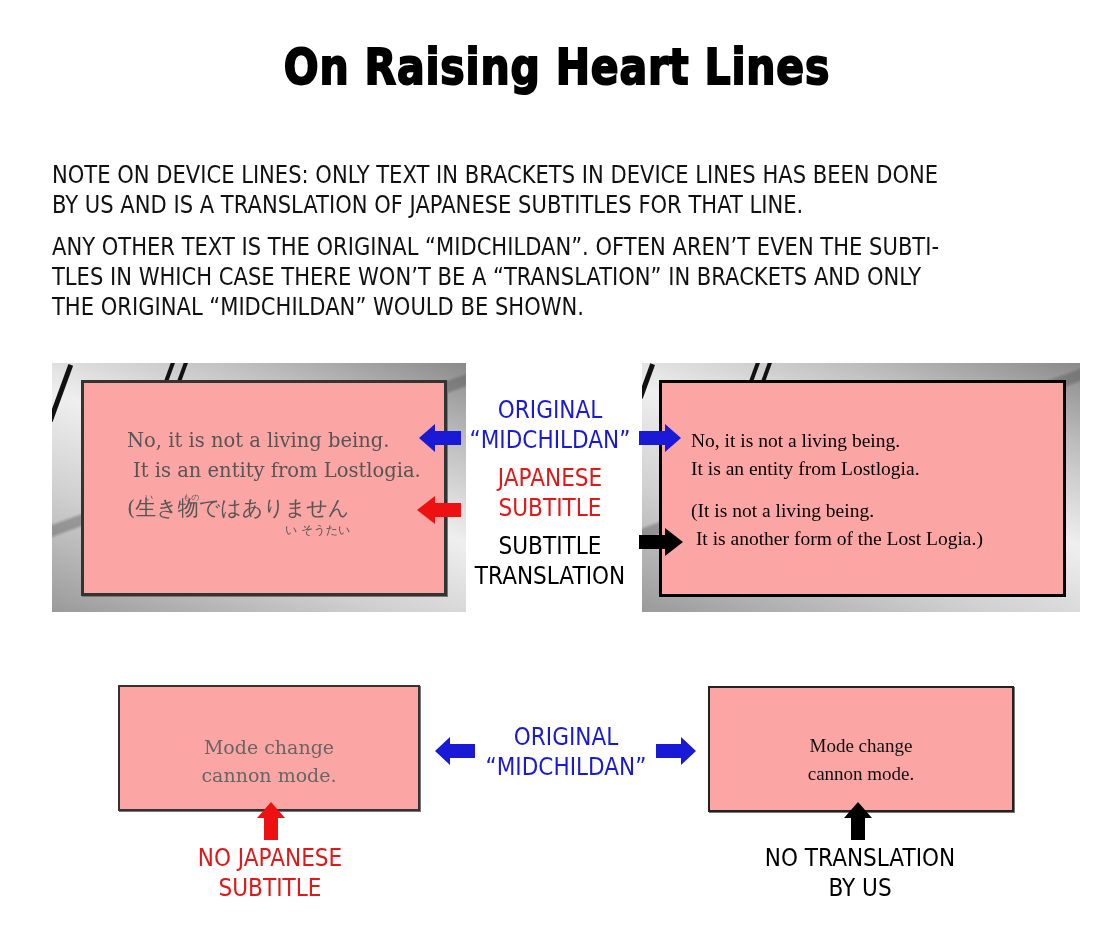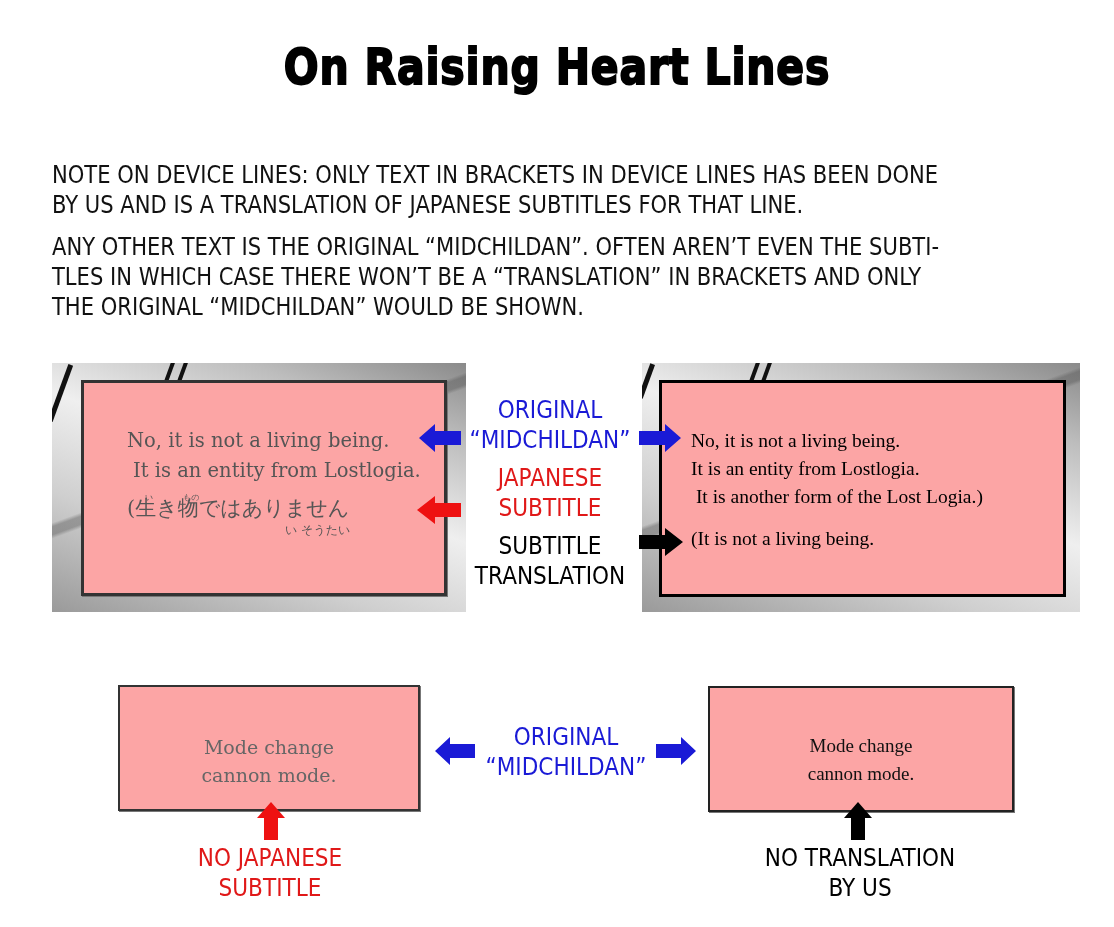--- a/index.html
+++ b/index.html
@@ -78,22 +78,22 @@
 
 <div class="abs panel" style="left:642px;top:363px;width:438px;height:249px;">
   <div class="panel-bg"></div>
   <div class="slash" style="left:2px;top:0px;height:36px;width:5px;"></div>
   <div class="slash" style="left:108px;top:-4px;"></div>
   <div class="slash" style="left:120px;top:-4px;"></div>
   <div class="box sharp" style="left:17px;top:17px;width:401px;height:211px;">
     <div class="tnr" style="position:absolute;left:29px;top:44px;font-size:19.5px;line-height:28px;">
       <div>No, it is not a living being.</div>
       <div>It is an entity from Lostlogia.</div>
+      <div style="margin-top:14px;">(It is not a living being.</div>
       <div style="white-space:pre;"> It is another form of the Lost Logia.)</div>
-      <div style="margin-top:14px;">(It is not a living being.</div>
     </div>
   </div>
 </div>
 
 <div class="lbl blue" style="left:460px;top:395px;width:180px;">
   <div>Original</div>
   <div>“Midchildan”</div>
 </div>
 <div class="lbl red" style="left:460px;top:463px;width:180px;">
   <div>Japanese</div>

